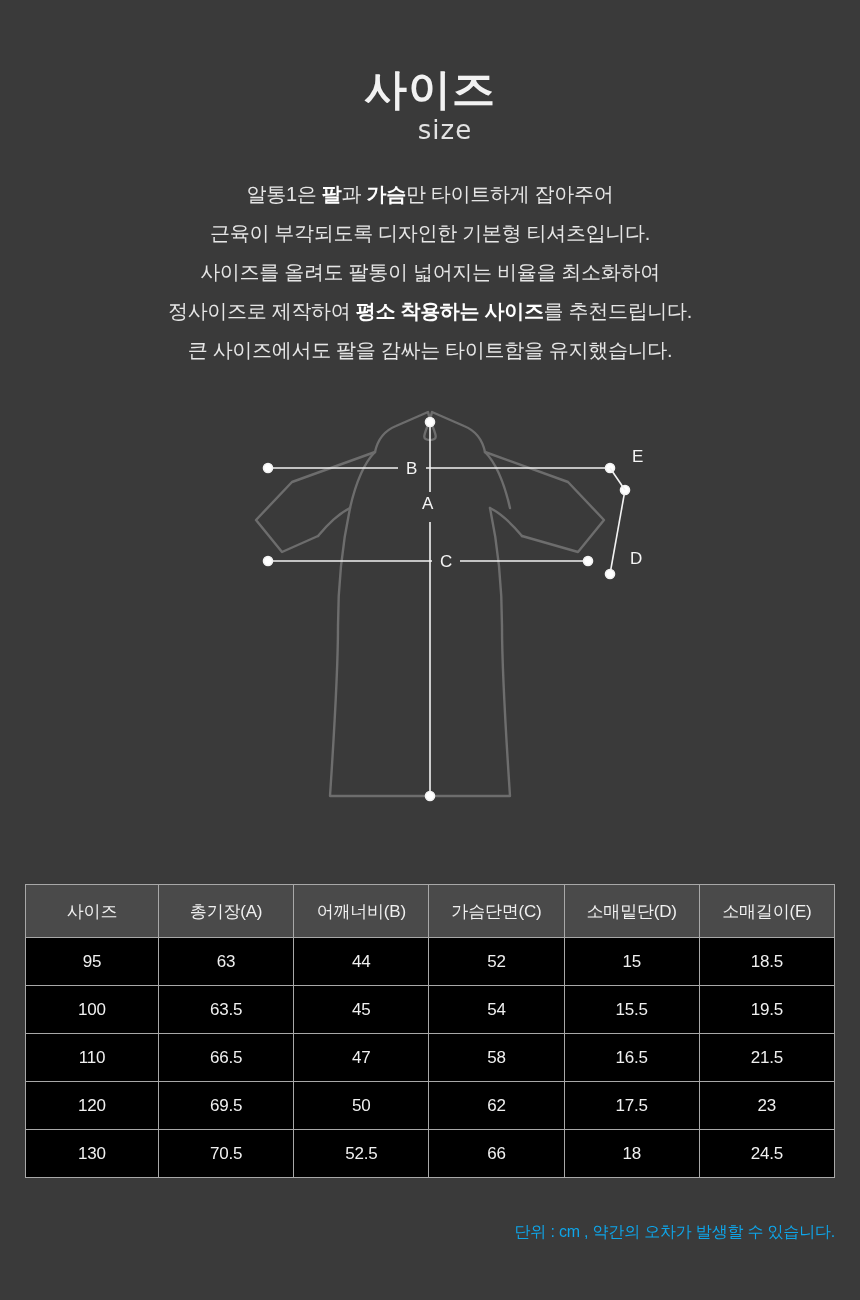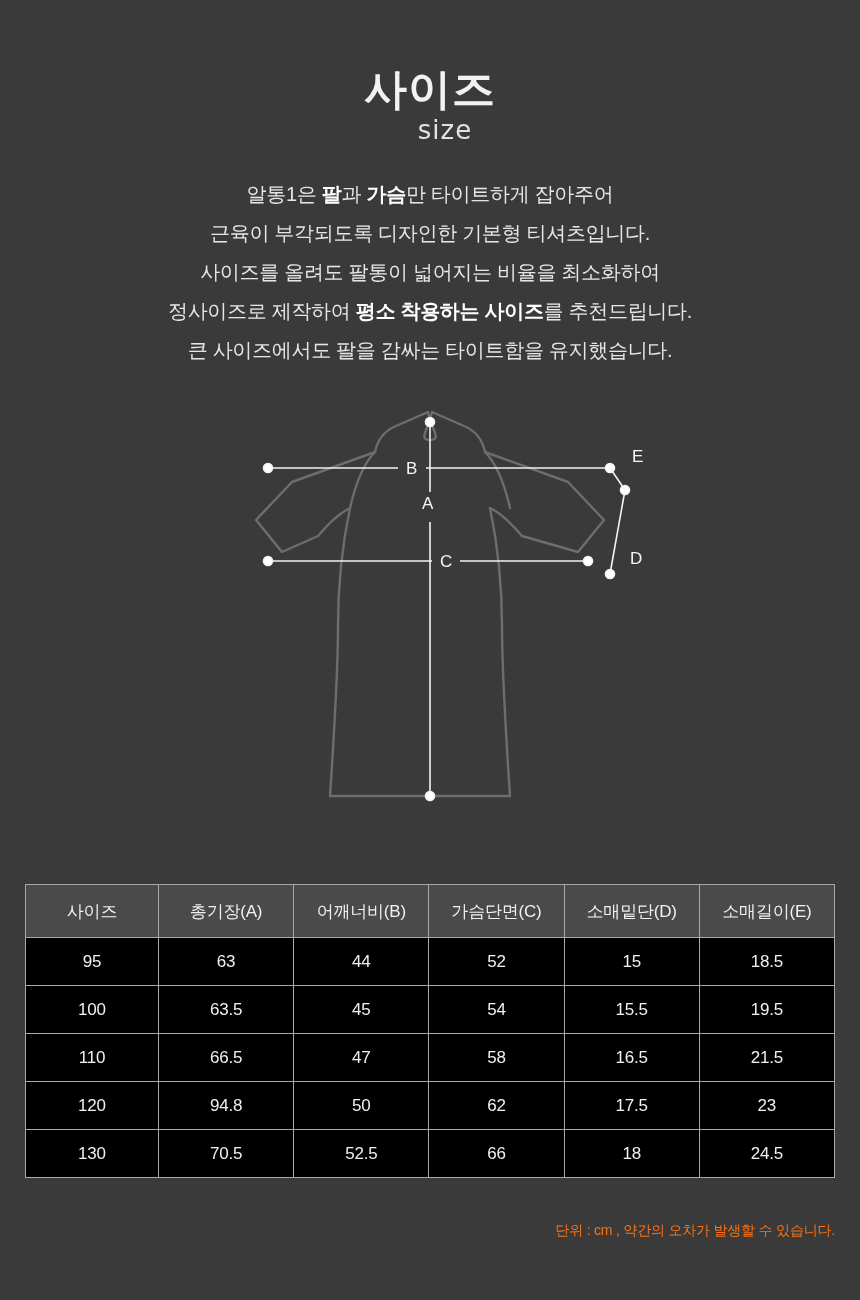--- a/index.html
+++ b/index.html
@@ -91,22 +91,22 @@
   }
   table.size-table tbody td {
     background: #000000;
   }
   table.size-table col.c0 { width: 133px; }
 
   .note {
     position: absolute;
     right: 25px;
     top: 1222px;
-    font-size: 14px;
-    color: #f97316;
+    font-size: 16px;
+    color: #0ea5e9;
     letter-spacing: -0.2px;
   }
 </style>
 </head>
 <body>
 
 <div class="page">
 
   <div class="title-block">
     <div class="title-ko">사이즈</div>
@@ -230,21 +230,21 @@
         <tr>
           <td>110</td>
           <td>66.5</td>
           <td>47</td>
           <td>58</td>
           <td>16.5</td>
           <td>21.5</td>
         </tr>
         <tr>
           <td>120</td>
-          <td>94.8</td>
+          <td>69.5</td>
           <td>50</td>
           <td>62</td>
           <td>17.5</td>
           <td>23</td>
         </tr>
         <tr>
           <td>130</td>
           <td>70.5</td>
           <td>52.5</td>
           <td>66</td>

